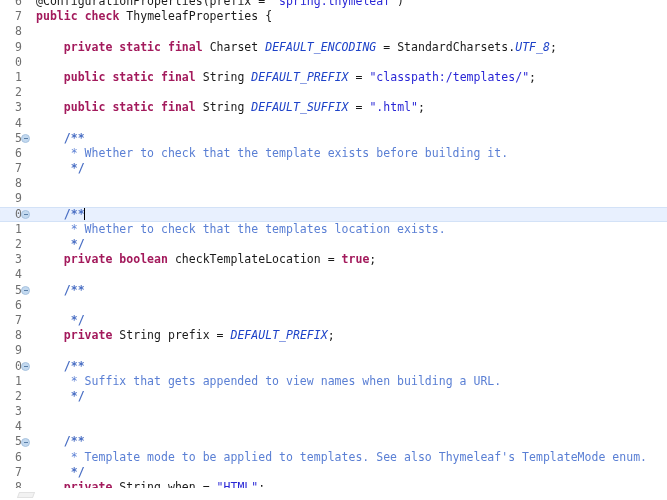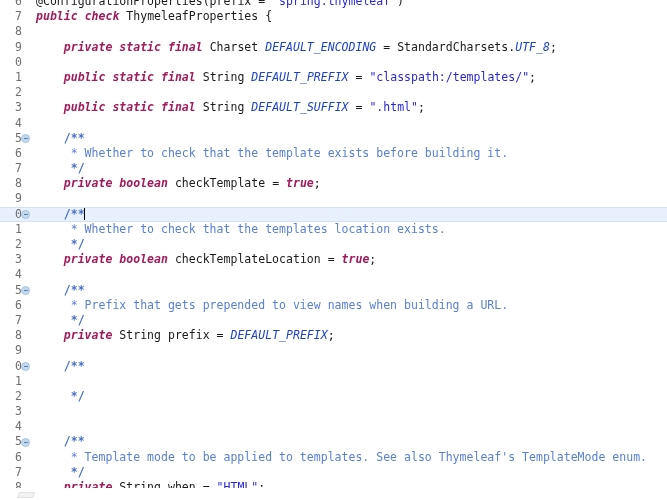--- a/index.html
+++ b/index.html
@@ -98,21 +98,21 @@
   
   .code {
     position: absolute;
     left: 36px;
     top: 0;
     height: 15.2px;
     white-space: pre;
     color: #000000;
   }
 
-  .kw   { color: #a31a5c; font-weight: bold; font-style: italic; }   
+  .kw   { color: #a31a5c; font-weight: bold; }   
   .typ  { color: #1a1a1a; }                      
   .cst  { color: #1d42c8; font-weight: normal; font-style: italic; } 
   .str  { color: #2a27d6; }                      
   .cmt  { color: #5a7fd4; }                      
   .cmtd { color: #4a6fc4; font-weight: bold; }   
   .ann  { color: #1a1a1a; }                      
   .pun  { color: #1a1a1a; }
 
   
   .caret {
@@ -169,34 +169,34 @@
       <div class="row"><div class="gutter"><span class="num">8</span></div><div class="code"></div></div>
       <div class="row"><div class="gutter"><span class="num">9</span></div><div class="code"><span class="pun">    </span><span class="kw">private</span><span class="pun"> </span><span class="kw">static</span><span class="pun"> </span><span class="kw">final</span><span class="pun"> </span><span class="typ">Charset</span><span class="pun"> </span><span class="cst">DEFAULT_ENCODING</span><span class="pun"> = </span><span class="typ">StandardCharsets.</span><span class="cst">UTF_8</span><span class="pun">;</span></div></div>
       <div class="row"><div class="gutter"><span class="num">0</span></div><div class="code"></div></div>
       <div class="row"><div class="gutter"><span class="num">1</span></div><div class="code"><span class="pun">    </span><span class="kw">public</span><span class="pun"> </span><span class="kw">static</span><span class="pun"> </span><span class="kw">final</span><span class="pun"> </span><span class="typ">String</span><span class="pun"> </span><span class="cst">DEFAULT_PREFIX</span><span class="pun"> = </span><span class="str">"classpath:/templates/"</span><span class="pun">;</span></div></div>
       <div class="row"><div class="gutter"><span class="num">2</span></div><div class="code"></div></div>
       <div class="row"><div class="gutter"><span class="num">3</span></div><div class="code"><span class="pun">    </span><span class="kw">public</span><span class="pun"> </span><span class="kw">static</span><span class="pun"> </span><span class="kw">final</span><span class="pun"> </span><span class="typ">String</span><span class="pun"> </span><span class="cst">DEFAULT_SUFFIX</span><span class="pun"> = </span><span class="str">".html"</span><span class="pun">;</span></div></div>
       <div class="row"><div class="gutter"><span class="num">4</span></div><div class="code"></div></div>
       <div class="row"><div class="gutter"><span class="num">5</span></div><div class="fold"></div><div class="code"><span class="pun">    </span><span class="cmtd">/**</span></div></div>
       <div class="row"><div class="gutter"><span class="num">6</span></div><div class="code"><span class="pun">     </span><span class="cmt">* Whether to check that the template exists before building it.</span></div></div>
       <div class="row"><div class="gutter"><span class="num">7</span></div><div class="code"><span class="pun">     </span><span class="cmtd">*/</span></div></div>
-      <div class="row"><div class="gutter"><span class="num">8</span></div><div class="code"><span class="pun">    </span><span class="kw">private</span><span class="pun"> </span><span class="kw">boolean</span><span class="pun"> </span><span class="typ">checkTemplate</span><span class="pun"> = </span><span class="kw">true</span><span class="pun">;</span></div></div>
+      <div class="row"><div class="gutter"><span class="num">8</span></div></div>
       <div class="row"><div class="gutter"><span class="num">9</span></div><div class="code"></div></div>
       <div class="row current"><div class="gutter"><span class="num">0</span></div><div class="fold"></div><div class="code"><span class="pun">    </span><span class="cmtd">/**</span><span class="caret"></span></div></div>
       <div class="row"><div class="gutter"><span class="num">1</span></div><div class="code"><span class="pun">     </span><span class="cmt">* Whether to check that the templates location exists.</span></div></div>
       <div class="row"><div class="gutter"><span class="num">2</span></div><div class="code"><span class="pun">     </span><span class="cmtd">*/</span></div></div>
       <div class="row"><div class="gutter"><span class="num">3</span></div><div class="code"><span class="pun">    </span><span class="kw">private</span><span class="pun"> </span><span class="kw">boolean</span><span class="pun"> </span><span class="typ">checkTemplateLocation</span><span class="pun"> = </span><span class="kw">true</span><span class="pun">;</span></div></div>
       <div class="row"><div class="gutter"><span class="num">4</span></div><div class="code"></div></div>
       <div class="row"><div class="gutter"><span class="num">5</span></div><div class="fold"></div><div class="code"><span class="pun">    </span><span class="cmtd">/**</span></div></div>
-      <div class="row"><div class="gutter"><span class="num">6</span></div><div class="code"><span class="pun">     </span><span class="cmt">* Prefix that gets prepended to view names when building a URL.</span></div></div>
+      <div class="row"><div class="gutter"><span class="num">6</span></div><div class="code"><span class="pun">     </span></div></div>
       <div class="row"><div class="gutter"><span class="num">7</span></div><div class="code"><span class="pun">     </span><span class="cmtd">*/</span></div></div>
       <div class="row"><div class="gutter"><span class="num">8</span></div><div class="code"><span class="pun">    </span><span class="kw">private</span><span class="pun"> </span><span class="typ">String</span><span class="pun"> </span><span class="typ">prefix</span><span class="pun"> = </span><span class="cst">DEFAULT_PREFIX</span><span class="pun">;</span></div></div>
       <div class="row"><div class="gutter"><span class="num">9</span></div><div class="code"></div></div>
       <div class="row"><div class="gutter"><span class="num">0</span></div><div class="fold"></div><div class="code"><span class="pun">    </span><span class="cmtd">/**</span></div></div>
-      <div class="row"><div class="gutter"><span class="num">1</span></div><div class="code"><span class="pun">     </span></div></div>
+      <div class="row"><div class="gutter"><span class="num">1</span></div><div class="code"><span class="pun">     </span><span class="cmt">* Suffix that gets appended to view names when building a URL.</span></div></div>
       <div class="row"><div class="gutter"><span class="num">2</span></div><div class="code"><span class="pun">     </span><span class="cmtd">*/</span></div></div>
       <div class="row"><div class="gutter"><span class="num">3</span></div></div>
       <div class="row"><div class="gutter"><span class="num">4</span></div><div class="code"></div></div>
       <div class="row"><div class="gutter"><span class="num">5</span></div><div class="fold"></div><div class="code"><span class="pun">    </span><span class="cmtd">/**</span></div></div>
       <div class="row"><div class="gutter"><span class="num">6</span></div><div class="code"><span class="pun">     </span><span class="cmt">* Template mode to be applied to templates. See also Thymeleaf's TemplateMode enum.</span></div></div>
       <div class="row"><div class="gutter"><span class="num">7</span></div><div class="code"><span class="pun">     </span><span class="cmtd">*/</span></div></div>
       <div class="row"><div class="gutter"><span class="num">8</span></div><div class="code"><span class="pun">    </span><span class="kw">private</span><span class="pun"> </span><span class="typ">String</span><span class="pun"> </span><span class="typ">when</span><span class="pun"> = </span><span class="str">"HTML"</span><span class="pun">;</span></div></div>
     </div>
 
   <div id="hscroll">

